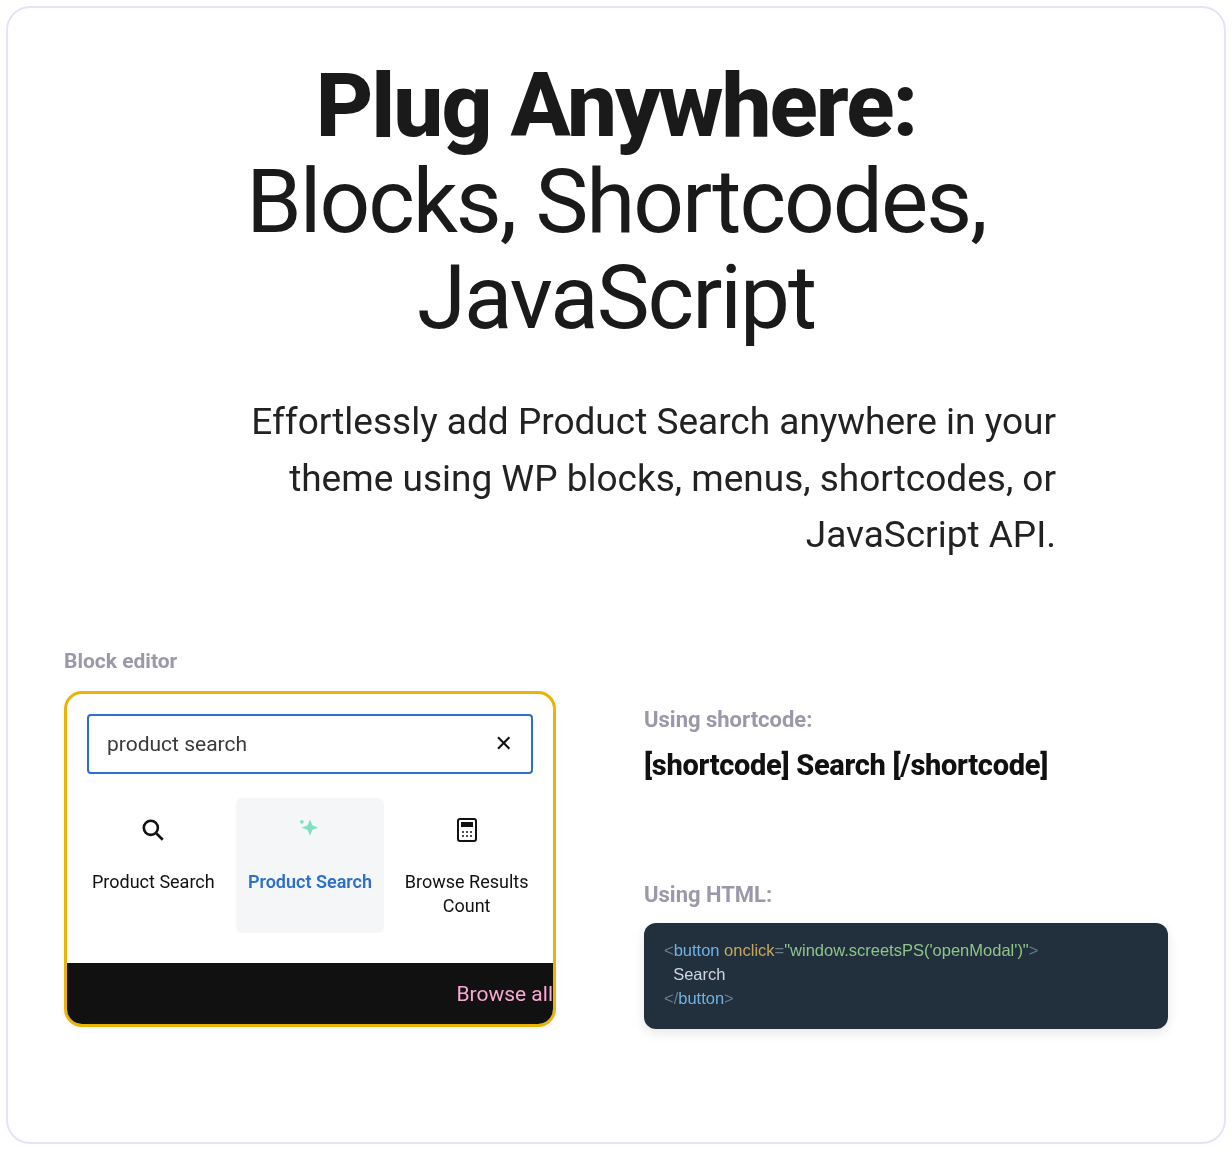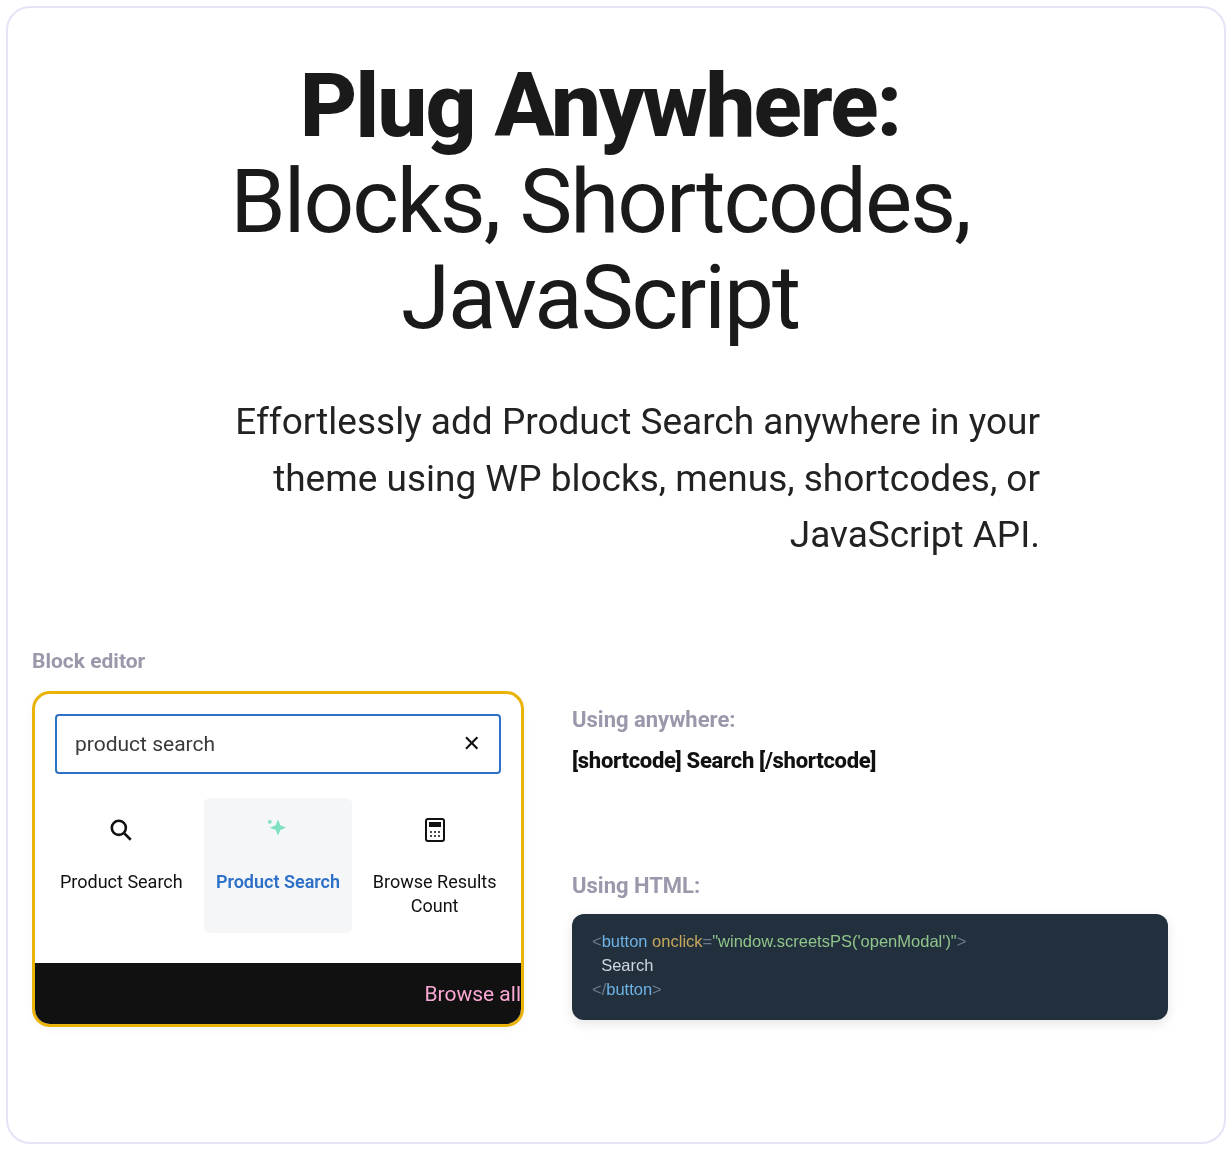--- a/index.html
+++ b/index.html
@@ -1,39 +1,39 @@
 <!DOCTYPE html>
 <html><head>
 <meta charset="utf-8">
 <style>
 *{box-sizing:border-box;margin:0;padding:0}
 body{font-family:-apple-system,BlinkMacSystemFont,"Segoe UI",Roboto,Helvetica,Arial,sans-serif;background:#fff;width:1232px;height:1152px;overflow:hidden}
-.card{margin:6px;border:2px solid #e6e3f8;border-radius:24px;padding:48px 56px 48px 24px;height:1138px}
+.card{margin:6px;border:2px solid #e6e3f8;border-radius:24px;padding:48px 56px 48px 56px;height:1138px}
 .hero{text-align:center;margin-top:2px}
 .hero h1{font-size:89px;line-height:1.08;letter-spacing:-2px;font-weight:400;color:#1a1a1a}
 .hero h1 .bold{font-weight:800;color:#1a1a1a}
 .sub{max-width:880px;margin:48px auto 0;text-align:right;font-size:37px;line-height:1.52;color:#222;font-weight:400}
-.cols{display:flex;gap:48px;margin-top:86px;align-items:flex-start}
+.cols{display:flex;gap:88px;margin-top:86px;align-items:flex-start}
 .left{width:492px}
 .label{font-size:21px;font-weight:700;color:#9a98aa;margin-bottom:18px}
 .block-editor{border:3px solid #eab308;border-radius:18px;overflow:hidden;background:#fff;box-shadow:0 2px 8px rgba(0,0,0,.04)}
 .be-top{padding:20px 20px 16px}
 .search{display:flex;align-items:center;border:2px solid #2d70c7;border-radius:4px;padding:16px 18px}
 .search input{flex:1;border:0;outline:0;font-size:21px;color:#3a3a3a;font-family:inherit;background:transparent}
 .search .x{font-size:22px;color:#111;line-height:1}
 .tiles{display:flex;gap:0;padding:8px 8px 30px;justify-content:space-around}
 .tile{width:148px;padding:16px 8px 14px;text-align:center;border-radius:6px}
 .tile.sel{background:#f5f6f8}
 .tile .icon{height:32px;display:flex;align-items:center;justify-content:center;margin-bottom:24px}
 .tile .tname{font-size:18px;line-height:1.35;color:#111}
 .tile.sel .tname{color:#2d70c7;font-weight:600}
 .browse{background:#111;color:#f9a8d4;text-align:right;padding:18px 0;font-size:21px;border-top:1px solid #111}
 .right{flex:1;padding-top:58px}
 .rlabel{font-size:22px;font-weight:700;color:#9a98aa;margin-bottom:16px}
-.shortcode{font-size:22px;font-weight:800;color:#111;letter-spacing:-.3px}
+.shortcode{font-size:29px;font-weight:800;color:#111;letter-spacing:-.3px}
 .rsec2{margin-top:100px}
 .code{margin-top:16px;background:#22303e;border-radius:12px;padding:16px 20px 18px;font-family:Liberation Sans, sans-serif;font-size:16.5px;line-height:1.45;color:#cfd6de;white-space:pre;box-shadow:0 4px 12px rgba(0,0,0,.1)}
 .code .lt{color:#6b7c8c}
 .code .tag{color:#6fb2e3}
 .code .attr{color:#c7a85a}
 .code .eq{color:#6b7c8c}
 .code .str{color:#8fc48a}
 svg{display:block}
 </style>
 </head>
@@ -102,21 +102,21 @@
 
         </div>
 
         <div class="browse">Browse all</div>
       </div>
     </div>
 
     <div class="right">
 
       <div>
-        <div class="rlabel">Using anywhere:</div>
+        <div class="rlabel">Using shortcode:</div>
         <div class="shortcode">[shortcode] Search [/shortcode]</div>
       </div>
 
       <div class="rsec2">
         <div class="rlabel">Using HTML:</div>
         <div class="code"><span class="lt">&lt;</span><span class="tag">button</span> <span class="attr">onclick</span><span class="eq">=</span><span class="str">"window.screetsPS('openModal')"</span><span class="lt">&gt;</span>
   <span>Search</span>
 <span class="lt">&lt;/</span><span class="tag">button</span><span class="lt">&gt;</span></div>
       </div>
 

